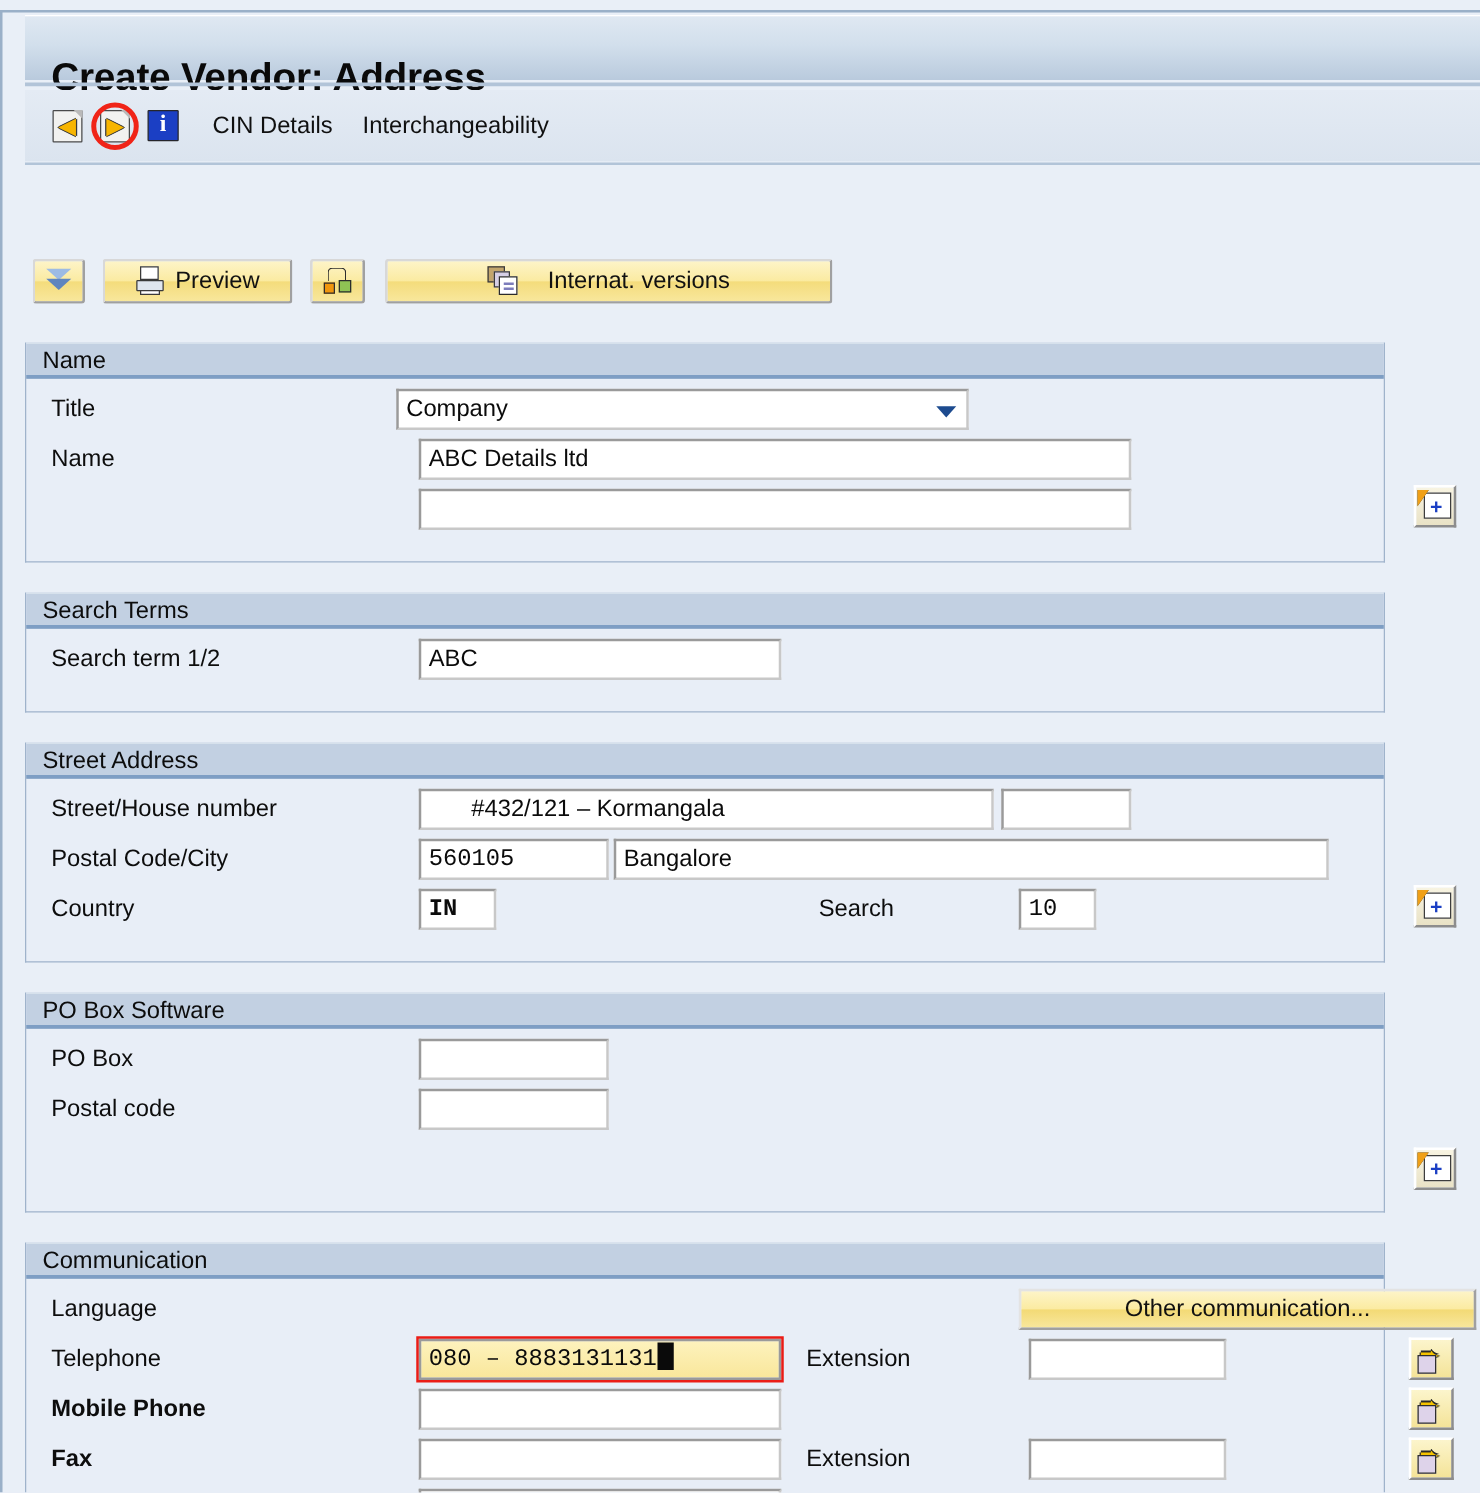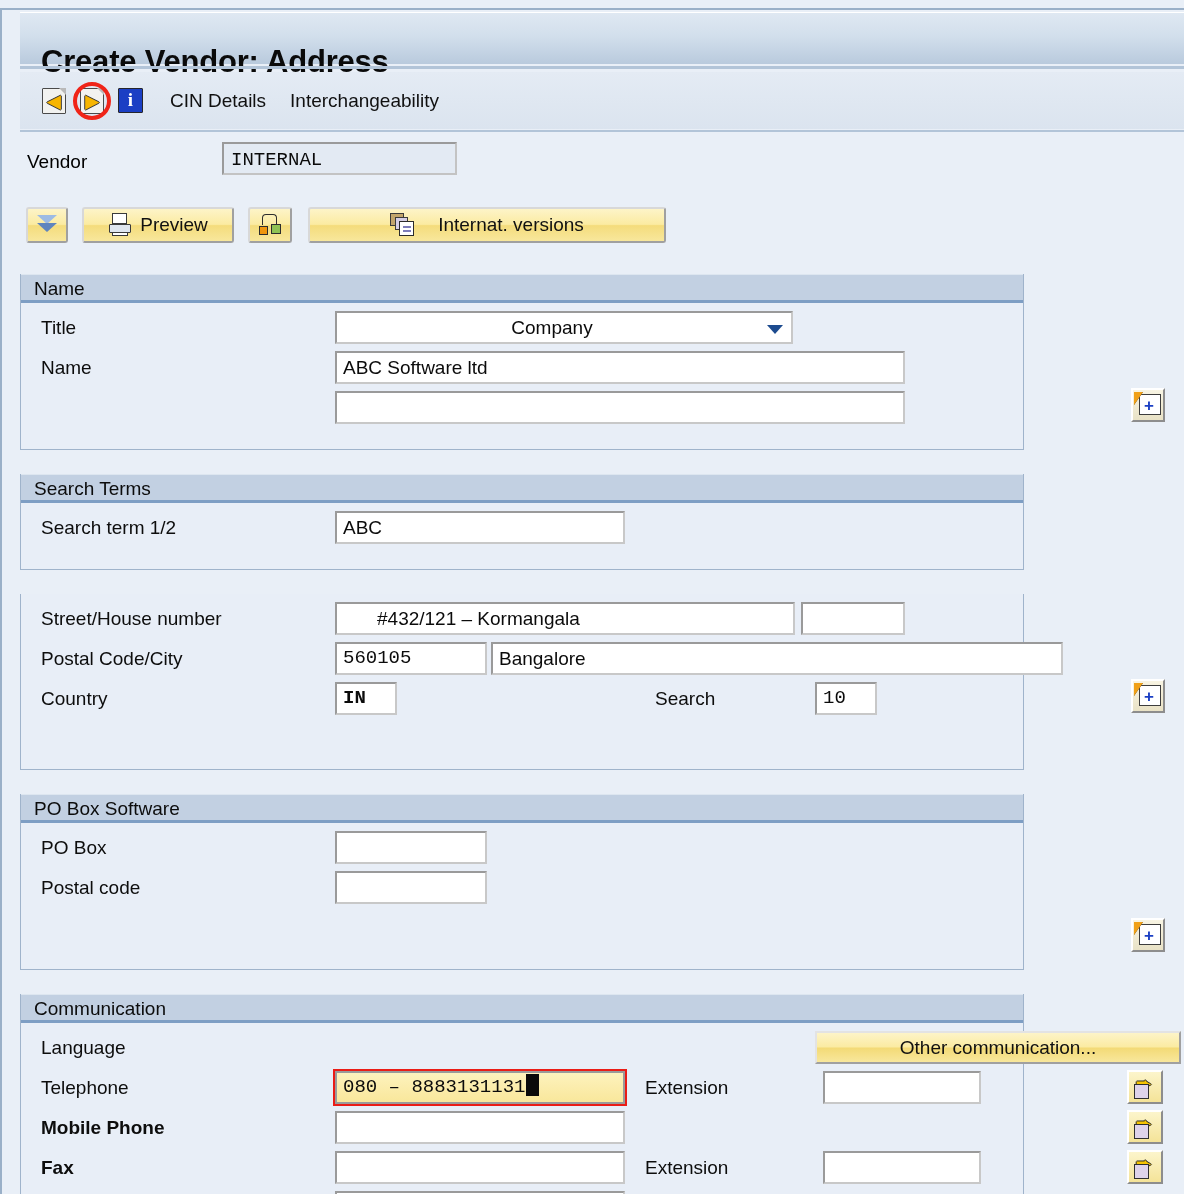--- a/index.html
+++ b/index.html
@@ -143,21 +143,21 @@
 
   
   .intic{width:26px;height:24px;position:relative;}
   .intic .back{position:absolute;left:0;top:0;width:14px;height:13px;background:#c2a56c;border:1.4px solid #3a3a3a;box-sizing:border-box;}
   .intic .mid{position:absolute;left:5px;top:4px;width:13px;height:13px;background:#d6cfe6;border:1.4px solid #3a3a3a;box-sizing:border-box;}
   .intic .front{position:absolute;left:9px;top:8px;width:15px;height:15px;background:#ffffff;border:1.6px solid #2b2b2b;box-sizing:border-box;}
   .intic .front:after{content:"";position:absolute;left:3px;top:4px;width:8px;height:1.6px;background:#7d7dbb;box-shadow:0 4px 0 #7d7dbb;}
 
   
   .group{
-    position:absolute;left:20px;width:1004px;box-sizing:border-box;
+    position:absolute;left:20px;width:1088px;box-sizing:border-box;
     background:#e8eef7;
     border:1px solid #9fb3cb;border-top:none;
   }
   .group-hdr{
     height:29px;background:#c2d0e2;
     border-bottom:3px solid #7e9ec4;
     border-top:1px solid #dde6f0;
     font-size:19px;color:#0c0c0c;
     padding-left:13px;line-height:27px;box-sizing:border-box;
     white-space:nowrap;
@@ -257,24 +257,20 @@
       <div class="redring"></div>
     </div>
     <div class="tb-icon" style="margin-left:12px;">
       <div class="infoicon"></div>
     </div>
     <div class="tb-text">CIN Details</div>
     <div class="tb-text second">Interchangeability</div>
   </div>
   <div class="toolbar-sep"></div>
 
-  <div class="vendor-row">
-    <div class="vendor-label">Vendor</div>
-    <div class="fld-vendor">INTERNAL</div>
-  </div>
 
   <div class="actionbar">
     <div class="btn sq" style="left:6px;width:42px;">
       <span class="dblchev"></span>
     </div>
     <div class="btn" style="left:62px;width:152px;">
       <span class="printer">
         <span class="sheet"></span>
           <span class="body"></span>
           <span class="tray"></span>
@@ -295,46 +291,47 @@
           <span class="front"></span>
       </span>
       <span class="btn-lbl" style="margin-left:22px;">Internat. versions</span>
     </div>
   </div>
 
   <div class="group" style="top:274px;height:176px;">
     <div class="group-hdr">Name</div>
     <div class="group-body" style="height:143px;">
       <div class="lbl" style="left:20px;top:14px;">Title</div>
-      <div class="inp drop" style="left:314px;top:8px;width:458px;text-align:center;">
+      <div class="inp drop" style="left:296px;top:8px;width:458px;">
         <span>Company</span>
         <span class="caret"></span>
       </div>
 
       <div class="lbl" style="left:20px;top:54px;">Name</div>
-      <div class="inp" style="left:314px;top:48px;width:570px;">ABC Software ltd</div>
+      <div class="inp" style="left:314px;top:48px;width:570px;">ABC Details ltd</div>
       <div class="inp" style="left:314px;top:88px;width:570px;"></div>
 
       <div class="addr-ico" style="left:1110px;top:85px;">
         <span class="inner"></span>
           <span class="plus">+</span>
           <span class="ptr"></span>
       </div>
     </div>
   </div>
 
   <div class="group" style="top:474px;height:96px;">
     <div class="group-hdr">Search Terms</div>
     <div class="group-body" style="height:63px;">
       <div class="lbl" style="left:20px;top:14px;">Search term 1/2</div>
       <div class="inp" style="left:314px;top:8px;width:290px;">ABC</div>
     </div>
   </div>
 
   <div class="group" style="top:594px;height:176px;">
+    <div class="group-hdr">Street Address</div>
     <div class="group-body" style="height:143px;">
       <div class="lbl" style="left:20px;top:14px;">Street/House number</div>
       <div class="inp" style="left:314px;top:8px;width:460px;padding-left:40px;">#432/121 – Kormangala</div>
       <div class="inp" style="left:780px;top:8px;width:104px;"></div>
 
       <div class="lbl" style="left:20px;top:54px;">Postal Code/City</div>
       <div class="inp mono" style="left:314px;top:48px;width:152px;">560105</div>
       <div class="inp" style="left:470px;top:48px;width:572px;">Bangalore</div>
 
       <div class="lbl" style="left:20px;top:94px;">Country</div>

